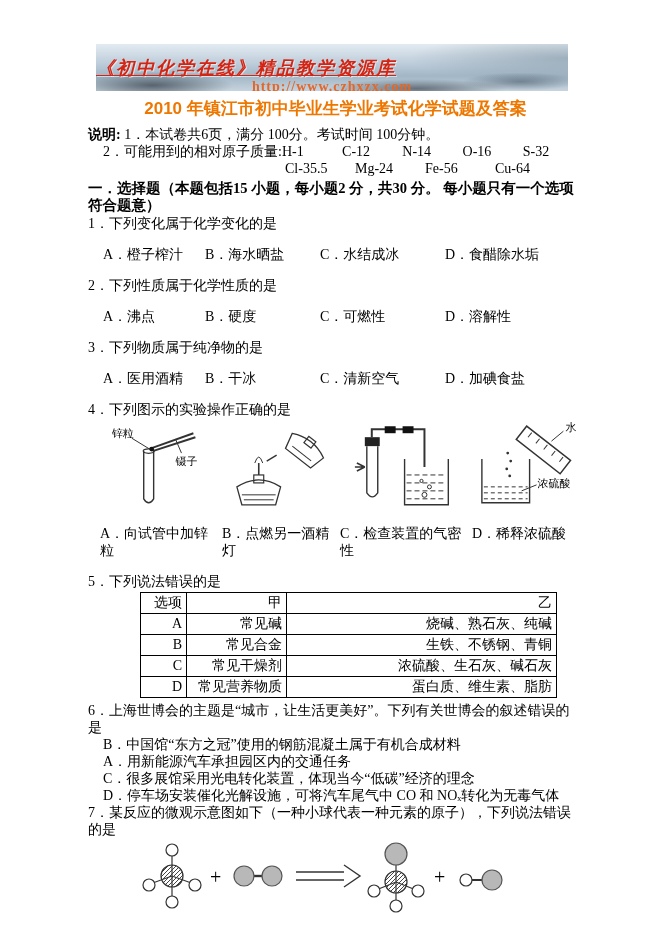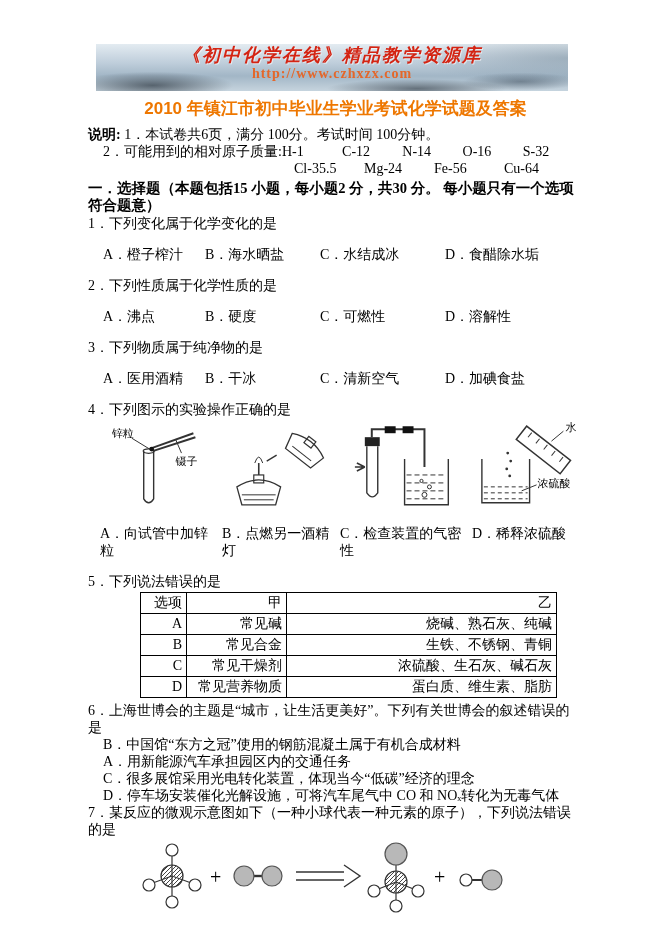--- a/index.html
+++ b/index.html
@@ -15,40 +15,41 @@
   .banner {
     position:relative; width:472px; height:47px; margin-left:8px; overflow:hidden;
     background:
       radial-gradient(ellipse 130px 22px at 12% 88%, rgba(35,45,55,.65), transparent 62%),
       radial-gradient(ellipse 150px 16px at 68% 95%, rgba(25,35,45,.55), transparent 60%),
       radial-gradient(ellipse 90px 14px at 90% 80%, rgba(40,55,70,.45), transparent 65%),
       radial-gradient(ellipse 220px 34px at 100% 30%, rgba(125,145,160,.55), transparent 72%),
       linear-gradient(180deg,#e3ebf1 0%,#bfcedb 40%,#a2b6c6 68%,#c6d4de 100%);
   }
   .banner-title {
-    text-align:center; color:#d42413; font-weight:bold; font-style:italic;
-    font-size:18px; line-height:22px; padding-top:0; letter-spacing:2px;
+    text-align:left; color:#d42413; font-weight:bold; font-style:italic;
+    font-size:18px; line-height:22px; padding-top:13px; letter-spacing:2px;
     text-shadow:1px 1px 0 rgba(255,255,255,.55);
+    text-decoration:underline;
   }
   .banner-url {
     text-align:center; color:#e4672a; font-weight:bold; font-size:14px;
     line-height:16px; letter-spacing:1px; text-decoration:none; display:block;
   }
 
   .doc-title {
     color:#ee7700; font-weight:bold; font-size:17px; text-align:center;
     margin:9px 0 9px 0; font-family:"Liberation Sans","DejaVu Sans",sans-serif;
   }
 
   .instr p { margin:0; }
   .instr .lbl { font-weight:bold; }
   .masses { display:flex; padding-left:15px; }
   .masses .pref { white-space:nowrap; }
   .masses .m { width:70px; }
-  .masses2 { display:flex; padding-left:197px;justify-content:center; }
+  .masses2 { display:flex; padding-left:197px; }
   .masses2 .m { width:70px; }
 
   .sec-hdr { font-weight:bold; font-size:14.5px; margin:3px 0 1px 0; }
 
   .q { margin:0; }
   .opts { display:flex; padding-left:15px; }
   .opts .oA { width:102px; } .opts .oB { width:115px; } .opts .oC { width:125px; }
   .optline { margin:0; padding-left:15px; }
   .opts2 { display:flex; padding-left:15px; }
   .opts2 .c1 { width:255px; }

